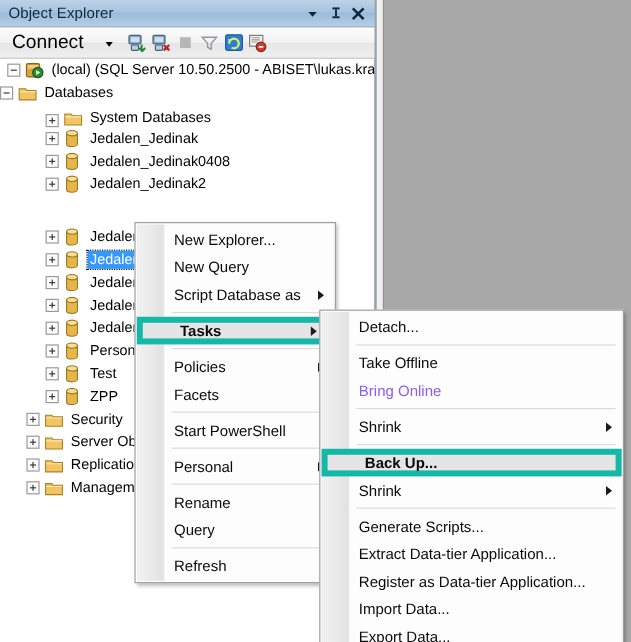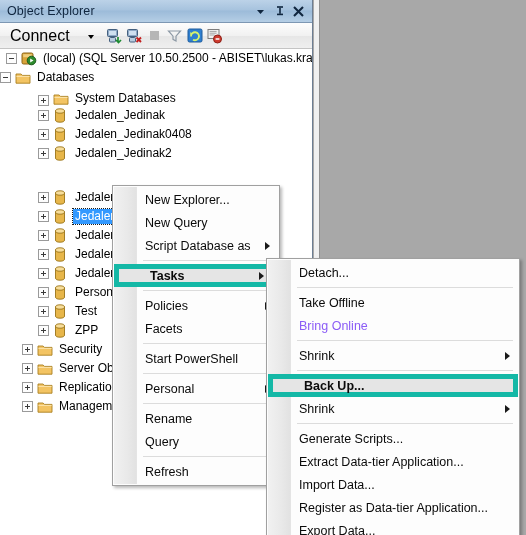--- a/index.html
+++ b/index.html
@@ -454,21 +454,21 @@
       <span class="arrow"></span>
     </div>
     <div class="msep"></div>
     <div class="mi">
       <span>Generate Scripts...</span>
     </div>
     <div class="mi">
       <span>Extract Data-tier Application...</span>
     </div>
     <div class="mi">
+      <span>Register as Data-tier Application...</span>
+    </div>
+    <div class="mi">
       <span>Import Data...</span>
     </div>
     <div class="mi">
-      <span>Register as Data-tier Application...</span>
-    </div>
-    <div class="mi">
       <span>Export Data...</span>
     </div>
   </div>
 
 </body></html>

